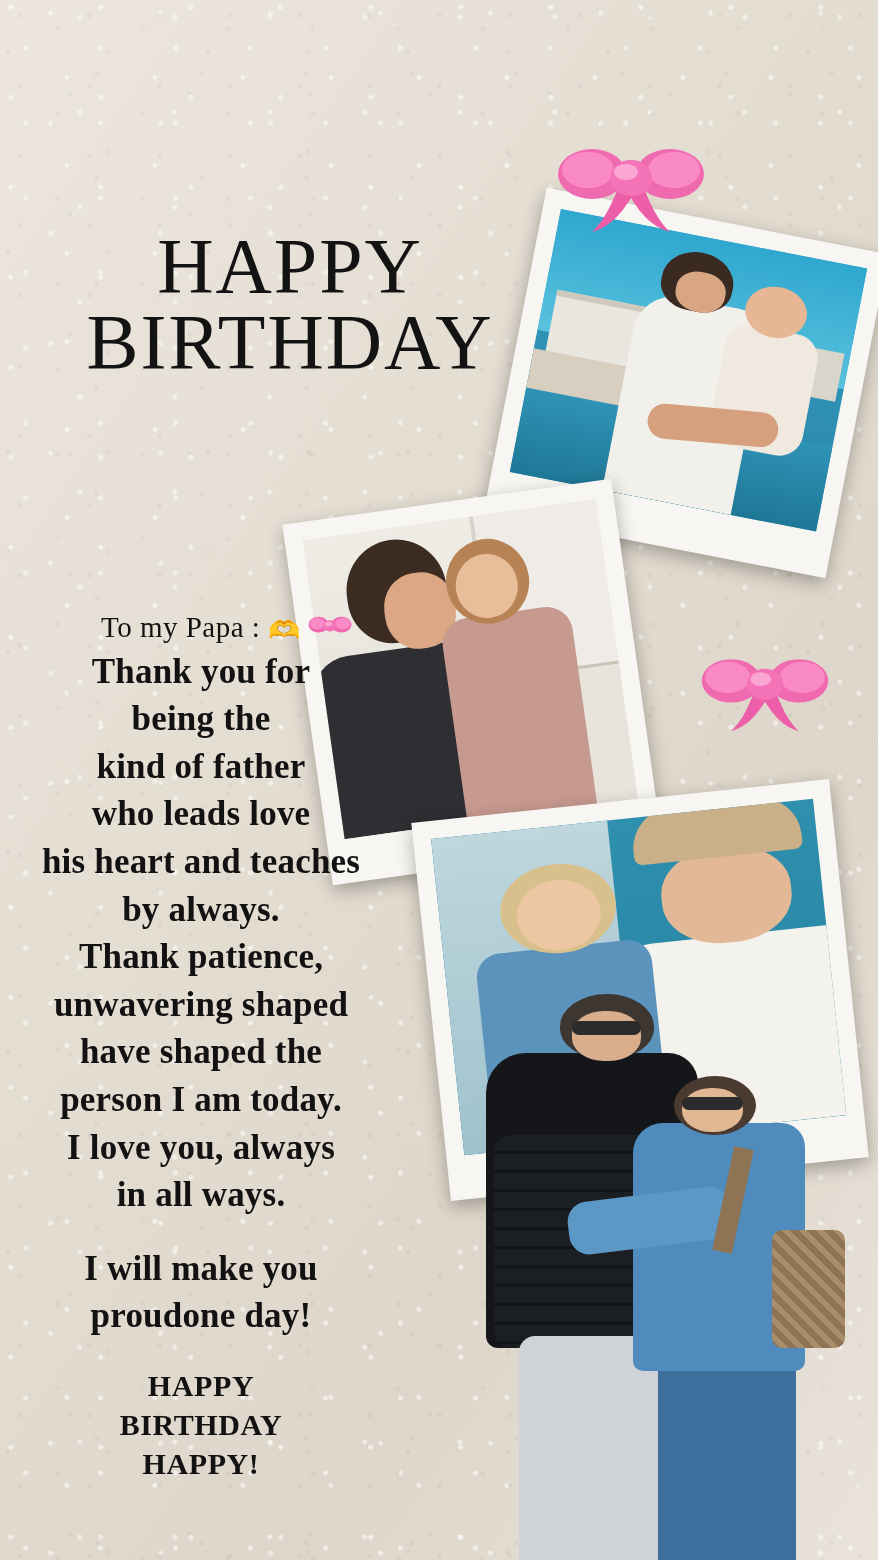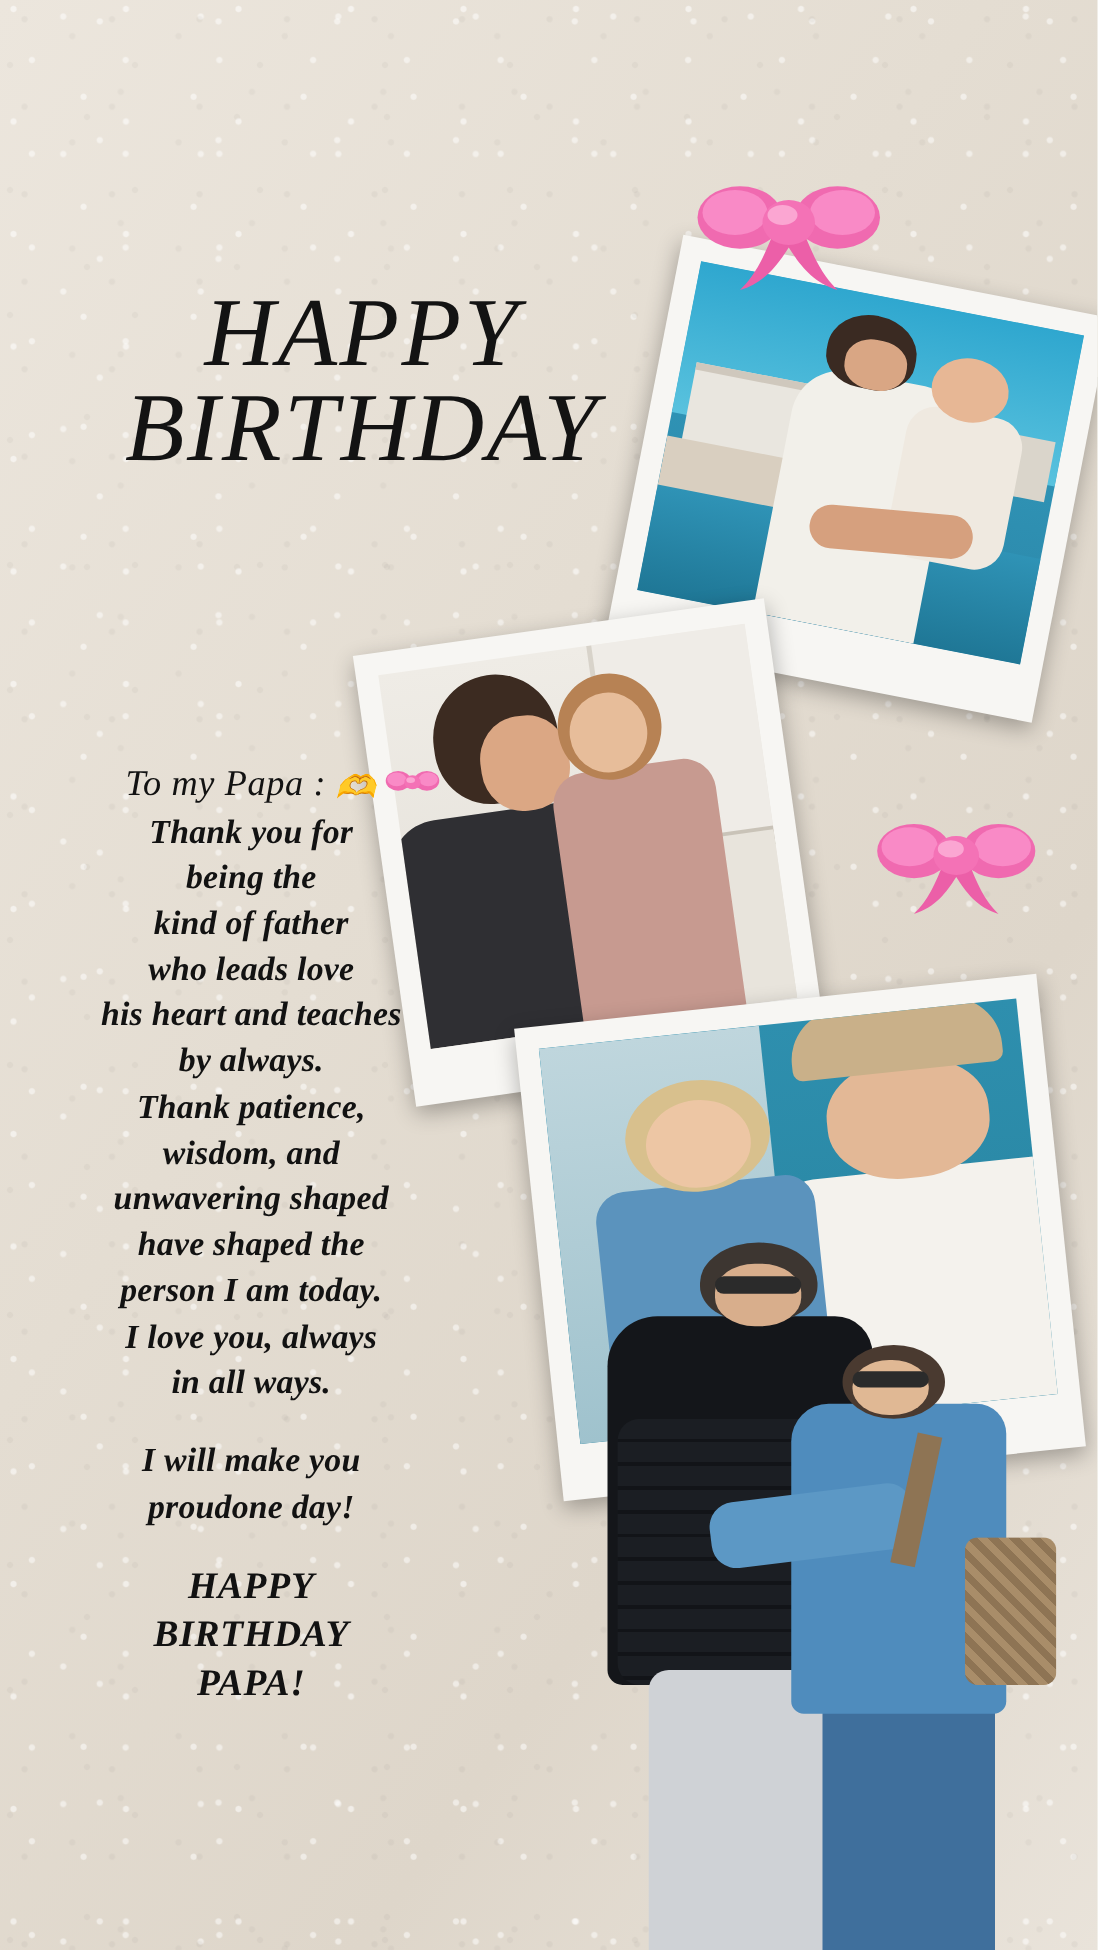--- a/index.html
+++ b/index.html
@@ -21,21 +21,20 @@
       radial-gradient(circle at 84% 18%, rgba(255,255,255,0.5) 0 2px, transparent 3px),
       radial-gradient(circle at 8%  52%, rgba(0,0,0,0.03) 0 2px, transparent 3px),
       radial-gradient(circle at 34% 64%, rgba(255,255,255,0.5) 0 2px, transparent 3px),
       radial-gradient(circle at 58% 78%, rgba(0,0,0,0.03) 0 2px, transparent 3px),
       radial-gradient(circle at 76% 88%, rgba(255,255,255,0.5) 0 2px, transparent 3px),
       radial-gradient(circle at 92% 70%, rgba(0,0,0,0.03) 0 2px, transparent 3px),
       linear-gradient(125deg, #ece6dd 0%, #e4ddd2 40%, #ded6ca 70%, #e9e3da 100%);
     background-size: 90px 90px, 70px 70px, 110px 110px, 85px 85px, 95px 95px,
                      100px 100px, 75px 75px, 120px 120px, 88px 88px, 105px 105px, 100% 100%;
     font-family: "Liberation Serif", serif;
-    font-style: italic;
   }
   
   #title {
     position: absolute;
     left: 30px;
     top: 228px;
     width: 520px;
     text-align: center;
     font-family: "Liberation Serif", serif;
     font-size: 78px;
@@ -57,21 +56,21 @@
   #letter .salutation {
     font-size: 29px;
     font-weight: 400;
     letter-spacing: 0.5px;
     line-height: 1.1;
     margin-bottom: 2px;
     white-space: nowrap;
   }
   #letter .emoji { font-size: 26px; vertical-align: -2px; }
   #letter .body {
-    font-size: 27px;
+    font-size: 35px;
     font-weight: 700;
     line-height: 1.36;
     letter-spacing: 0.2px;
   }
   #letter .body .ln { display: block; }
   #letter .gap { display: block; height: 26px; }
   #letter .closing {
     font-size: 30px;
     font-weight: 700;
     line-height: 1.3;
@@ -287,35 +286,34 @@
       <span class="emoji">🫶</span>
     </div>
     <div class="body">
       <span class="ln">Thank you for</span>
       <span class="ln">being the</span>
       <span class="ln">kind of father</span>
       <span class="ln">who leads love</span>
       <span class="ln">his heart and teaches</span>
       <span class="ln">by always.</span>
       <span class="ln">Thank patience,</span>
-      <span class="ln">wisdom, and</span>
       <span class="ln">unwavering shaped</span>
       <span class="ln">have shaped the</span>
       <span class="ln">person I am today.</span>
       <span class="ln">I love you, always</span>
       <span class="ln">in all ways.</span>
       <span class="gap"></span>
       <span class="ln">I will make you</span>
       <span class="ln">proudone day!</span>
       <span class="gap"></span>
     </div>
     <div class="closing">
       <span class="ln">HAPPY</span>
       <span class="ln">BIRTHDAY</span>
-      <span class="ln">PAPA!</span>
+      <span class="ln">HAPPY!</span>
     </div>
   </div>
 
   <div class="bow" id="bow1">
     <svg width="150" height="96" viewBox="0 0 150 96">
       <ellipse cx="36" cy="34" rx="34" ry="25" fill="#f06ab0"></ellipse>
       <ellipse cx="32" cy="30" rx="26" ry="18" fill="#f98ac6"></ellipse>
       <ellipse cx="114" cy="34" rx="34" ry="25" fill="#f06ab0"></ellipse>
       <ellipse cx="118" cy="30" rx="26" ry="18" fill="#f98ac6"></ellipse>
       <path d="M62 48 C52 74 44 84 36 92 C56 86 66 72 75 58 C84 72 94 86 114 92 C106 84 98 74 88 48 Z" fill="#ec5fa8"></path>

